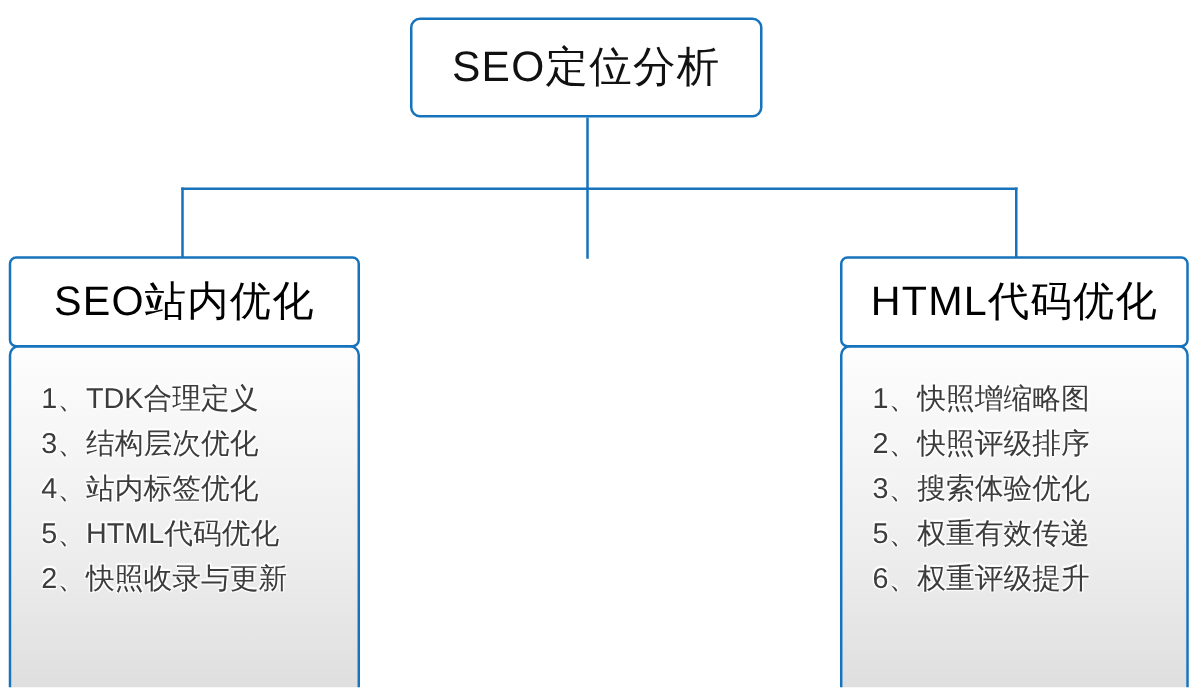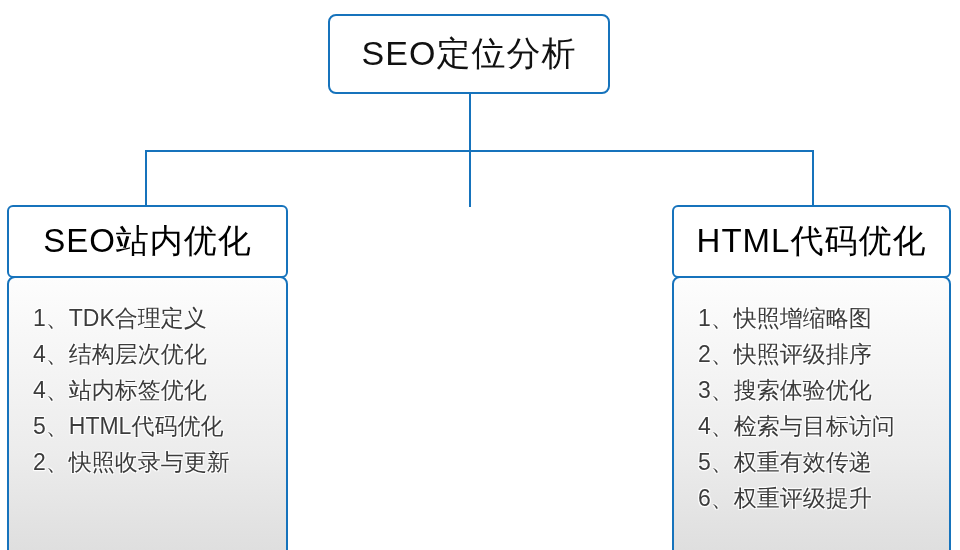--- a/index.html
+++ b/index.html
@@ -97,33 +97,32 @@
   <div class="line v" id="drop-left"></div>
   <div class="line v" id="drop-mid"></div>
   <div class="line v" id="drop-right"></div>
 
   <div class="root-box">SEO定位分析</div>
 
   <div class="column" id="col-0">
     <div class="branch-header">SEO站内优化</div>
     <div class="branch-list">
       <div class="branch-item">1、TDK合理定义</div>
-      <div class="branch-item">4、结构层次优化</div>
+      <div class="branch-item">3、结构层次优化</div>
       <div class="branch-item">4、站内标签优化</div>
       <div class="branch-item">5、HTML代码优化</div>
       <div class="branch-item">2、快照收录与更新</div>
     </div>
   </div>
 
 
   <div class="column" id="col-2">
     <div class="branch-header">HTML代码优化</div>
     <div class="branch-list">
       <div class="branch-item">1、快照增缩略图</div>
       <div class="branch-item">2、快照评级排序</div>
       <div class="branch-item">3、搜索体验优化</div>
-      <div class="branch-item">4、检索与目标访问</div>
       <div class="branch-item">5、权重有效传递</div>
       <div class="branch-item">6、权重评级提升</div>
     </div>
   </div>
 
 </div>
 
 </body></html>

